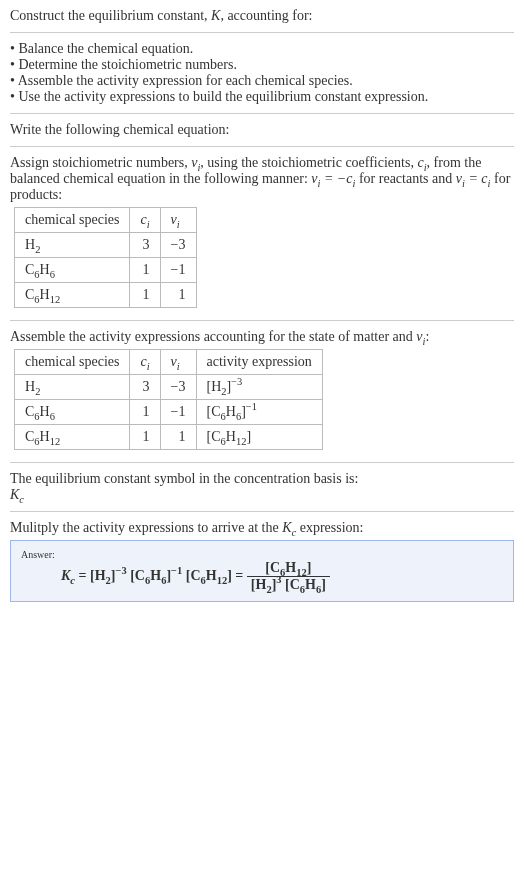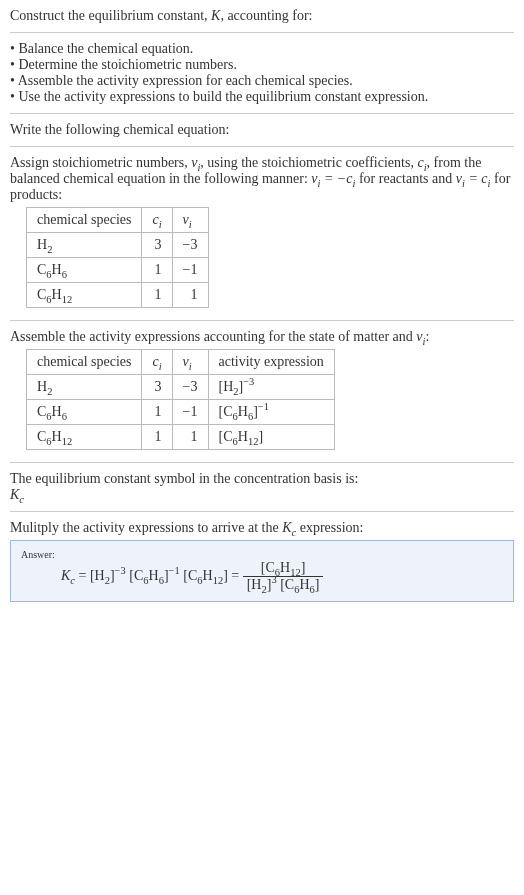--- a/index.html
+++ b/index.html
@@ -13,21 +13,21 @@
   .section {
     padding: 8px 0;
   }
   hr {
     border: none;
     border-top: 1px solid #ccc;
     margin: 0;
   }
   table.data {
     border-collapse: collapse;
-    margin: 4px 16px;
+    margin: 4px 4px;
   }
   table.data td, table.data th {
     border: 1px solid #bbb;
     padding: 4px 10px;
     font-weight: normal;
     text-align: left;
   }
   table.data td.num {
     text-align: right;
   }
@@ -144,21 +144,21 @@
   <div class="italic-var">K<sub>c</sub></div>
 </div>
 <hr>
 
 <div class="section">
   <div>
     <span>Mulitply the activity expressions to arrive at the </span><span class="italic-var">K<sub>c</sub></span><span> expression:</span>
   </div>
   <div class="answer-box">
     <div class="answer-label">Answer:</div>
-    <div style="padding-left:40px;">
+    <div style="padding-left:40px;font-weight:bold;">
       <span class="italic-var">K<sub>c</sub></span> = [H<sub>2</sub>]<sup>−3</sup> [C<sub>6</sub>H<sub>6</sub>]<sup>−1</sup> [C<sub>6</sub>H<sub>12</sub>] =
       <span class="frac">
         <span class="num">[C<sub>6</sub>H<sub>12</sub>]</span>
         <span class="den">[H<sub>2</sub>]<sup>3</sup> [C<sub>6</sub>H<sub>6</sub>]</span>
       </span>
     </div>
   </div>
 </div>
 
 </body></html>

